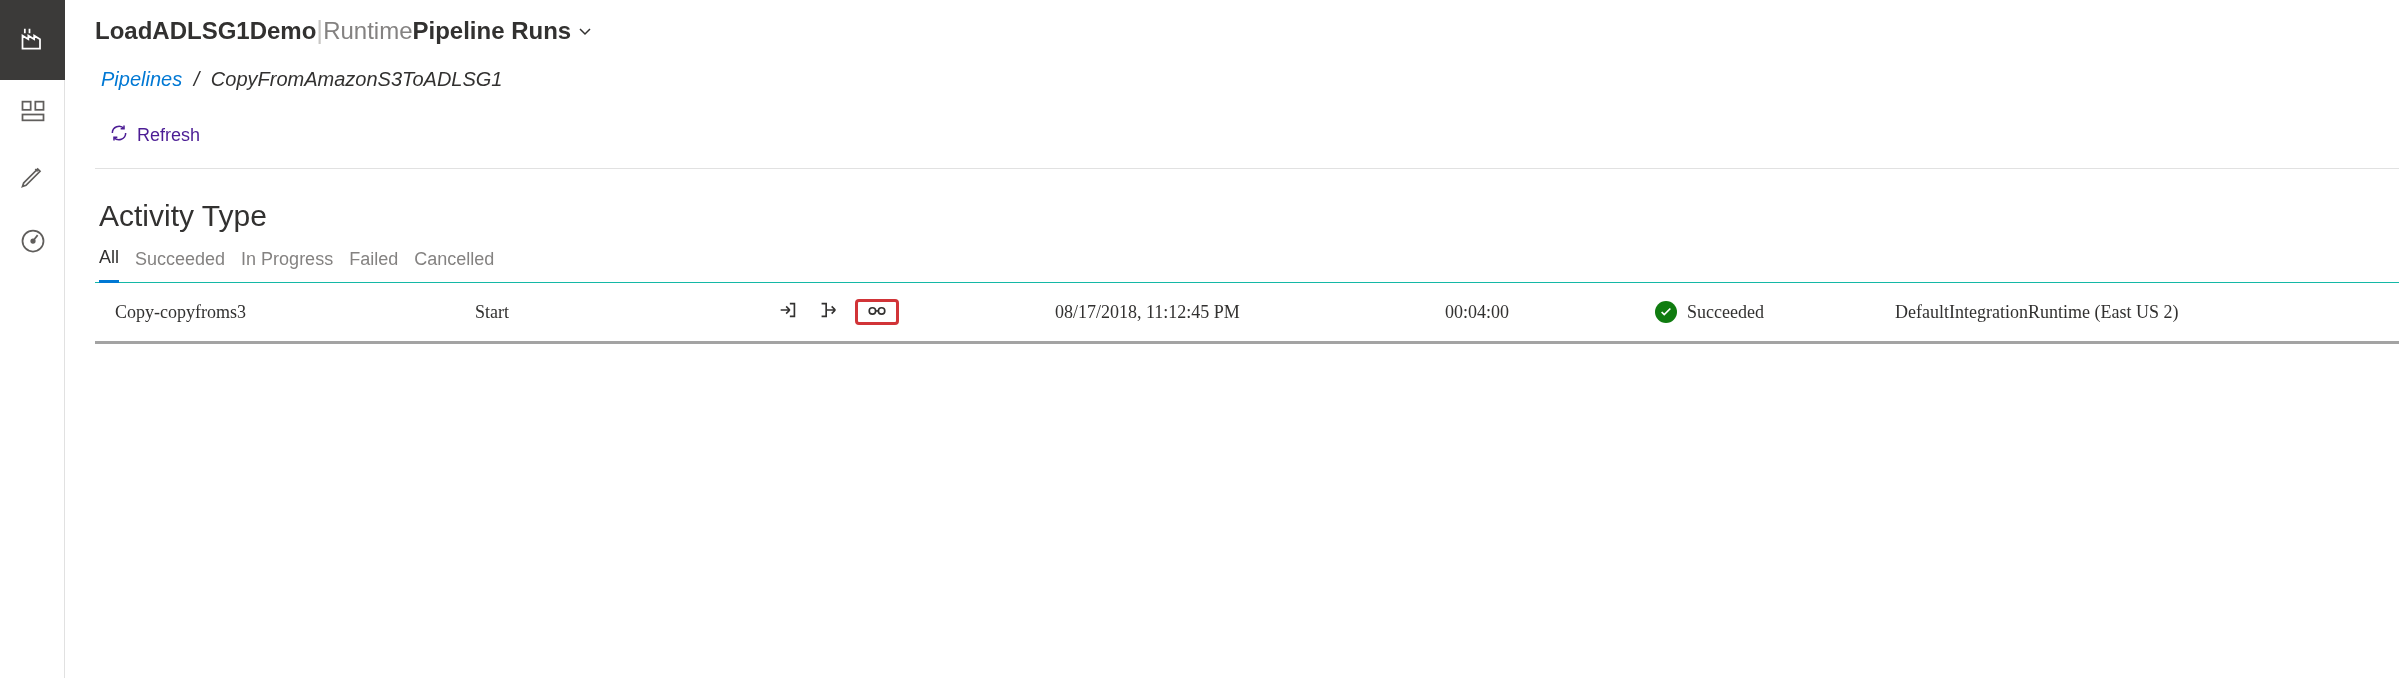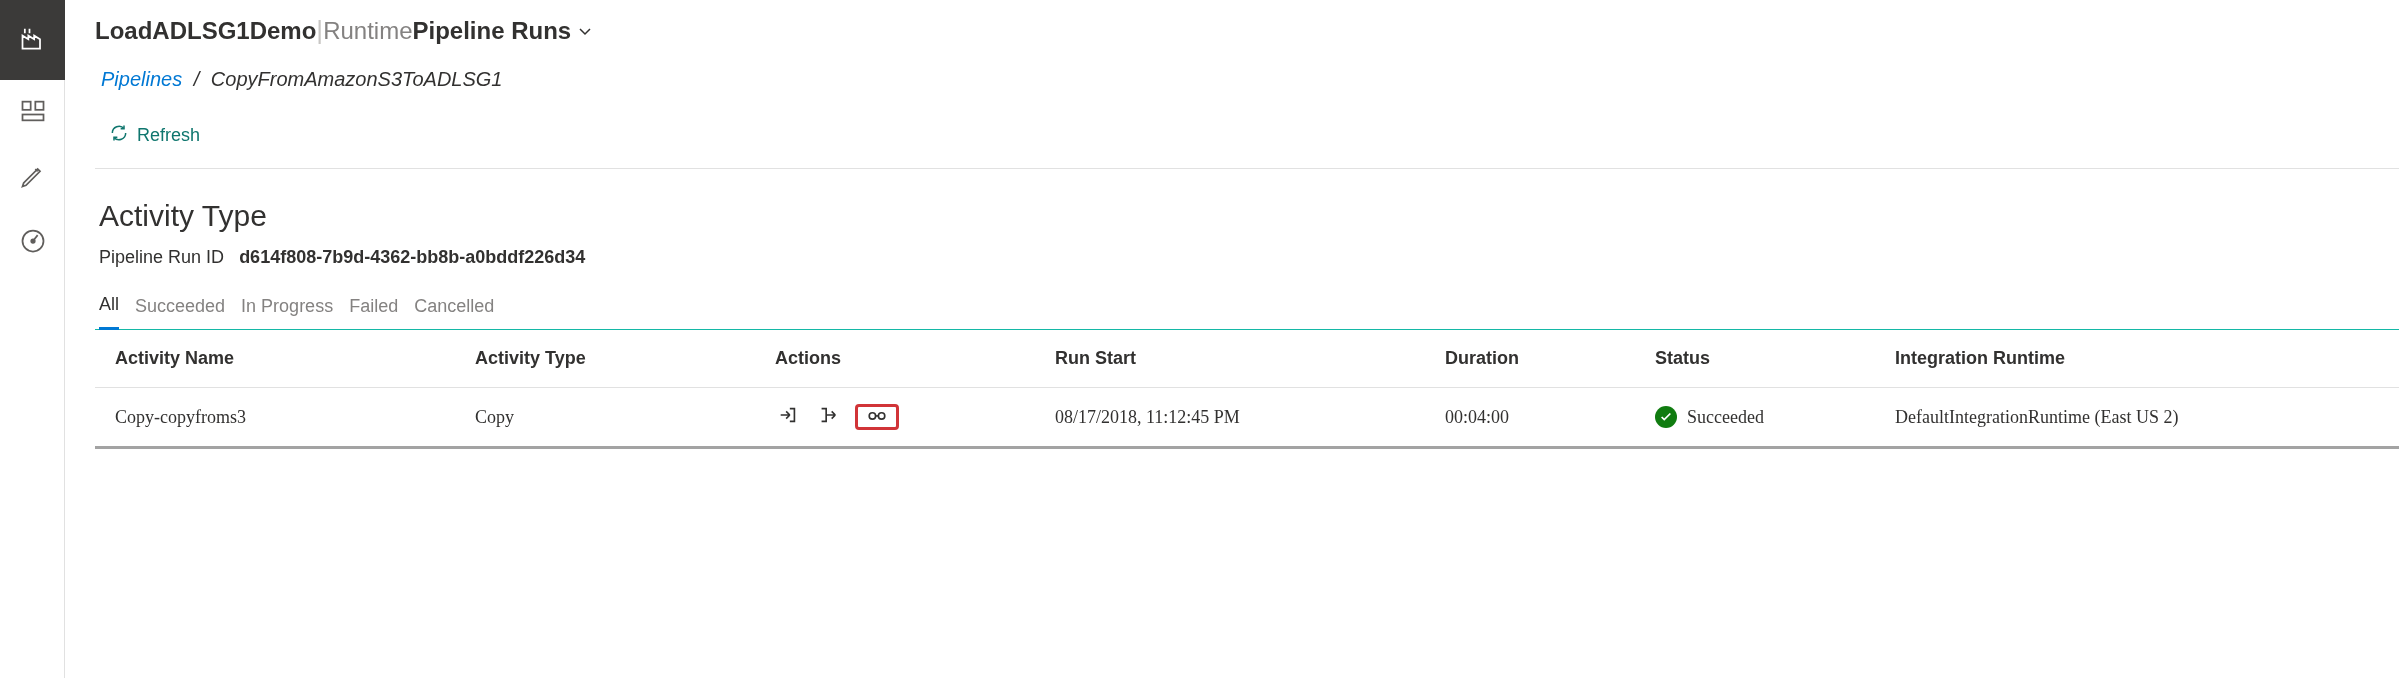--- a/index.html
+++ b/index.html
@@ -94,21 +94,21 @@
     .breadcrumb-current {
       color: #323130;
     }
     .refresh-row {
       padding: 12px 6px 20px 14px;
       display: flex;
       align-items: center;
       gap: 8px;
       font-size: 18px;
       cursor: pointer;
-      color: #0f766e;
+      color: #4c1d95;
     }
     .refresh-row svg {
       width: 20px;
       height: 20px;
     }
     .divider-line {
       border-top: 1px solid #e1e1e1;
       margin-bottom: 30px;
     }
     .section-title {
@@ -273,48 +273,34 @@
           <path d="M18 3v4h-4M6 21v-4h4"></path>
         </svg>
     </span>
     <span>Refresh</span>
   </div>
 
   <div class="divider-line"></div>
 
   <div class="section-title">Activity Type</div>
 
-  <div class="run-id-row">
-    <span class="run-id-label">Pipeline Run ID</span>
-    <span>&nbsp;</span>
-    <span class="run-id-value">d614f808-7b9d-4362-bb8b-a0bddf226d34</span>
-  </div>
 
   <div class="filter-tabs">
     <div class="filter-tab active">All</div>
     <div class="filter-tab">Succeeded</div>
     <div class="filter-tab">In Progress</div>
     <div class="filter-tab">Failed</div>
     <div class="filter-tab">Cancelled</div>
   </div>
 
   <div class="table">
-    <div class="table-header">
-      <div class="col-activity-name">Activity Name</div>
-      <div class="col-activity-type">Activity Type</div>
-      <div class="col-actions">Actions</div>
-      <div class="col-run-start">Run Start</div>
-      <div class="col-duration">Duration</div>
-      <div class="col-status">Status</div>
-      <div class="col-runtime">Integration Runtime</div>
-    </div>
 
     <div class="table-row">
       <div class="col-activity-name">Copy-copyfroms3</div>
-      <div class="col-activity-type">Copy</div>
+      <div class="col-activity-type">Start</div>
       <div class="col-actions">
         <div class="action-icon">
           <span>
             <svg viewBox="0 0 24 24" fill="none" stroke="currentColor" stroke-width="1.8">
                 <path d="M14 5h5v14h-5"></path>
                 <path d="M4 12h10m0 0l-4-4m4 4l-4 4"></path>
               </svg>
           </span>
         </div>
         <div class="action-icon">

